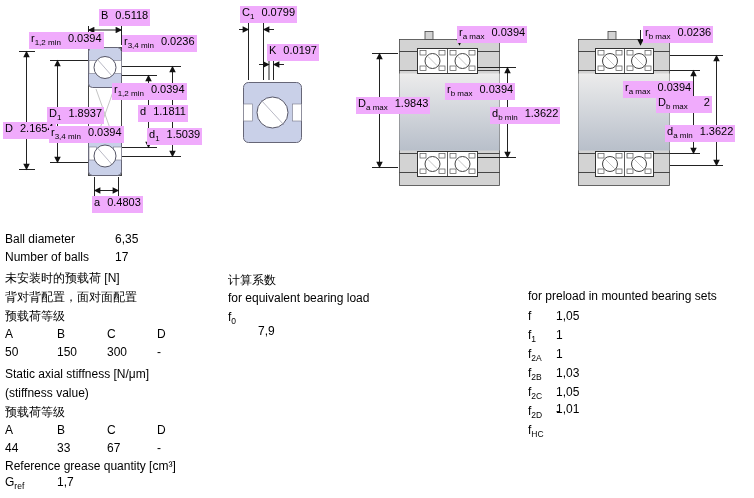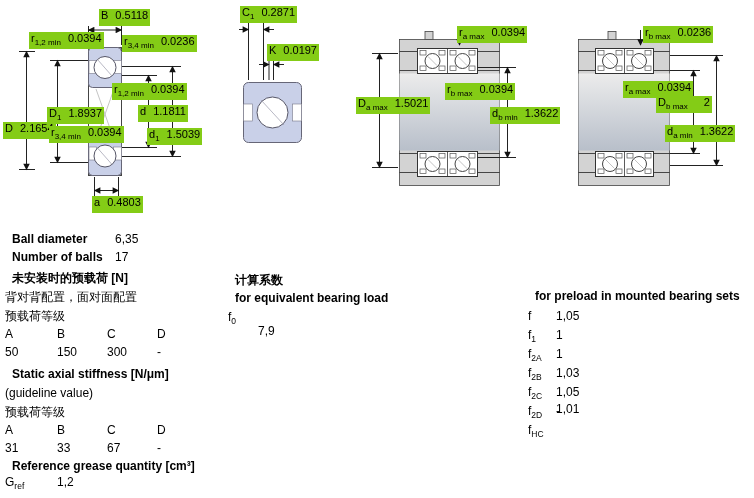--- a/index.html
+++ b/index.html
@@ -4,31 +4,31 @@
 <style>
   html,body{margin:0;padding:0;}
   body{
     width:754px;height:498px;position:relative;overflow:hidden;
     background:#ffffff;
     font-family:"Liberation Sans","DejaVu Sans",sans-serif;
     color:#000;
   }
   #drawing-layer{position:absolute;left:0;top:0;z-index:1;}
   .dim{
-    position:absolute;z-index:2;background:#84cc16;
+    position:absolute;z-index:2;background:#f0abfc;
     font-size:11px;line-height:13px;white-space:nowrap;padding:0 2px;
   }
   .dim sub{font-size:8px;vertical-align:-3px;}
   .dim .val{margin-left:7px;}
   .dim .val.wide{margin-left:16px;}
   .txt{
     position:absolute;z-index:2;font-size:12px;line-height:14px;white-space:nowrap;
   }
   .txt sub{font-size:8.5px;vertical-align:-3px;}
-  .b{font-weight:bold;margin-left:7px;}
+  .b{font-weight:normal;}
 </style>
 </head>
 <body>
 
 <svg id="drawing-layer" width="754" height="225" viewBox="0 0 754 225">
   <defs>
     <marker id="ah" viewBox="0 0 10 10" refX="9" refY="5" markerWidth="8" markerHeight="6.5" orient="auto-start-reverse">
       <path d="M0,0 L10,5 L0,10 z" fill="#111"></path>
     </marker>
     <linearGradient id="shaft" x1="0" y1="0" x2="0" y2="1">
@@ -219,26 +219,26 @@
 <span class="dim" style="left:29px;top:32px"><span>r</span><sub>1,2 min</sub><span class="val">0.0394</span></span>
 <span class="dim" style="left:122px;top:35px"><span>r</span><sub>3,4 min</sub><span class="val">0.0236</span></span>
 <span class="dim" style="left:112px;top:83px"><span>r</span><sub>1,2 min</sub><span class="val">0.0394</span></span>
 <span class="dim" style="left:47px;top:107px"><span>D</span><sub>1</sub><span class="val">1.8937</span></span>
 <span class="dim" style="left:138px;top:105px"><span>d</span><sub></sub><span class="val">1.1811</span></span>
 <span class="dim" style="left:3px;top:122px"><span>D</span><sub></sub><span class="val">2.1654</span></span>
 <span class="dim" style="left:49px;top:126px"><span>r</span><sub>3,4 min</sub><span class="val">0.0394</span></span>
 <span class="dim" style="left:147px;top:128px"><span>d</span><sub>1</sub><span class="val">1.5039</span></span>
 <span class="dim" style="left:92px;top:196px"><span>a</span><sub></sub><span class="val">0.4803</span></span>
 
-<span class="dim" style="left:240px;top:6px"><span>C</span><sub>1</sub><span class="val">0.2871</span></span>
+<span class="dim" style="left:240px;top:6px"><span>C</span><sub>1</sub><span class="val">0.0799</span></span>
 <span class="dim" style="left:267px;top:44px"><span>K</span><sub></sub><span class="val">0.0197</span></span>
 
 <span class="dim" style="left:457px;top:26px"><span>r</span><sub>a max</sub><span class="val">0.0394</span></span>
 <span class="dim" style="left:445px;top:83px"><span>r</span><sub>b max</sub><span class="val">0.0394</span></span>
-<span class="dim" style="left:356px;top:97px"><span>D</span><sub>a max</sub><span class="val">1.5021</span></span>
+<span class="dim" style="left:356px;top:97px"><span>D</span><sub>a max</sub><span class="val">1.9843</span></span>
 <span class="dim" style="left:490px;top:107px"><span>d</span><sub>b min</sub><span class="val">1.3622</span></span>
 
 <span class="dim" style="left:643px;top:26px"><span>r</span><sub>b max</sub><span class="val">0.0236</span></span>
 <span class="dim" style="left:623px;top:81px"><span>r</span><sub>a max</sub><span class="val">0.0394</span></span>
 <span class="dim" style="left:656px;top:96px"><span>D</span><sub>b max</sub><span class="val wide">2</span></span>
 <span class="dim" style="left:665px;top:125px"><span>d</span><sub>a min</sub><span class="val">1.3622</span></span>
 
 <span class="txt b" style="left:5px;top:232px">Ball diameter</span>
 <span class="txt" style="left:115px;top:232px">6,35</span>
 <span class="txt b" style="left:5px;top:250px">Number of balls</span>
@@ -251,35 +251,35 @@
 <span class="txt" style="left:5px;top:327px">A</span>
 <span class="txt" style="left:57px;top:327px">B</span>
 <span class="txt" style="left:107px;top:327px">C</span>
 <span class="txt" style="left:157px;top:327px">D</span>
 <span class="txt" style="left:5px;top:345px">50</span>
 <span class="txt" style="left:57px;top:345px">150</span>
 <span class="txt" style="left:107px;top:345px">300</span>
 <span class="txt" style="left:157px;top:345px">-</span>
 
 <span class="txt b" style="left:5px;top:367px">Static axial stiffness [N/μm]</span>
-<span class="txt" style="left:5px;top:386px">(guideline value)</span>
+<span class="txt" style="left:5px;top:386px">(stiffness value)</span>
 <span class="txt" style="left:5px;top:405px">预载荷等级</span>
 
 <span class="txt" style="left:5px;top:423px">A</span>
 <span class="txt" style="left:57px;top:423px">B</span>
 <span class="txt" style="left:107px;top:423px">C</span>
 <span class="txt" style="left:157px;top:423px">D</span>
-<span class="txt" style="left:5px;top:441px">31</span>
+<span class="txt" style="left:5px;top:441px">44</span>
 <span class="txt" style="left:57px;top:441px">33</span>
 <span class="txt" style="left:107px;top:441px">67</span>
 <span class="txt" style="left:157px;top:441px">-</span>
 
 <span class="txt b" style="left:5px;top:459px">Reference grease quantity [cm³]</span>
 <span class="txt" style="left:5px;top:475px"><span>G</span><sub>ref</sub></span>
-<span class="txt" style="left:57px;top:475px">1,2</span>
+<span class="txt" style="left:57px;top:475px">1,7</span>
 
 <span class="txt b" style="left:228px;top:273px">计算系数</span>
 <span class="txt b" style="left:228px;top:291px">for equivalent bearing load</span>
 <span class="txt" style="left:228px;top:310px"><span>f</span><sub>0</sub></span>
 <span class="txt" style="left:258px;top:324px">7,9</span>
 
 <span class="txt b" style="left:528px;top:289px">for preload in mounted bearing sets</span>
 
 <span class="txt" style="left:528px;top:309px"><span>f</span><sub></sub></span>
 <span class="txt" style="left:556px;top:309px">1,05</span>

